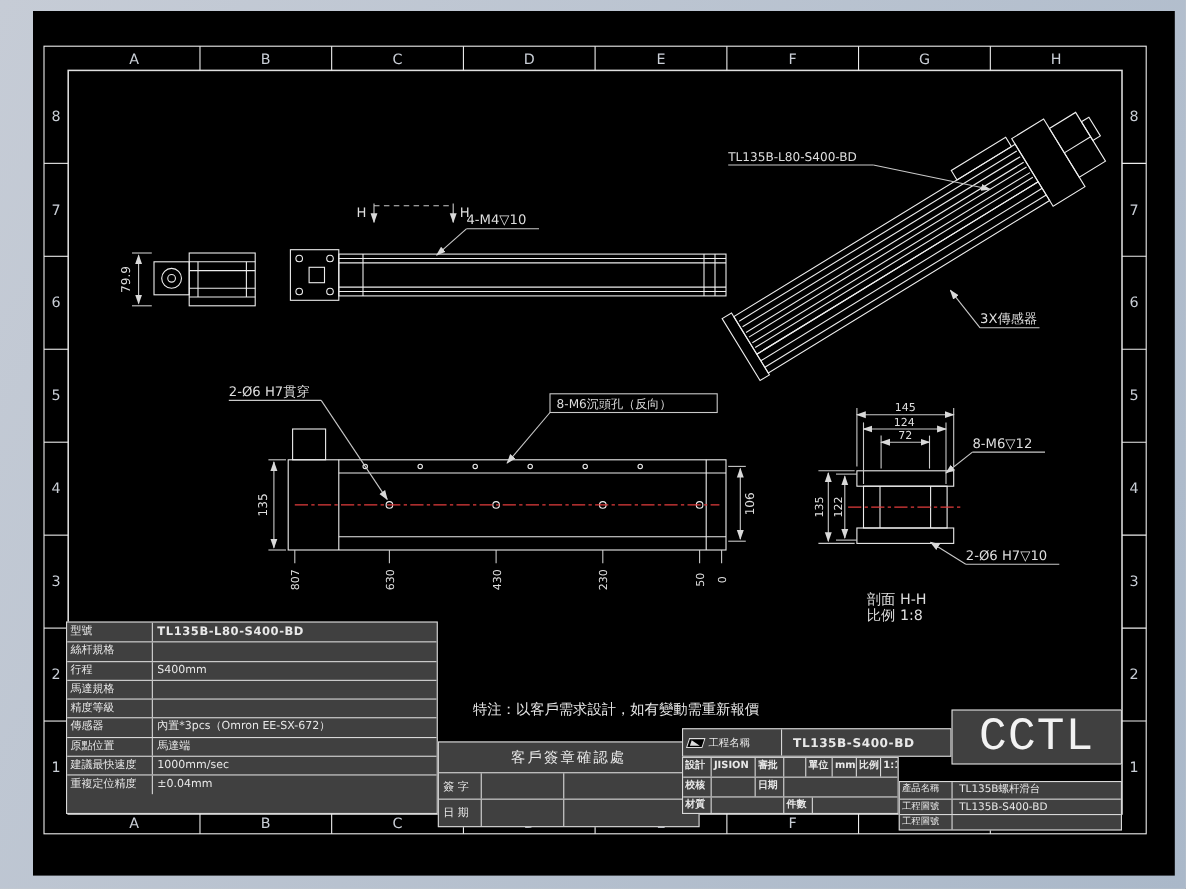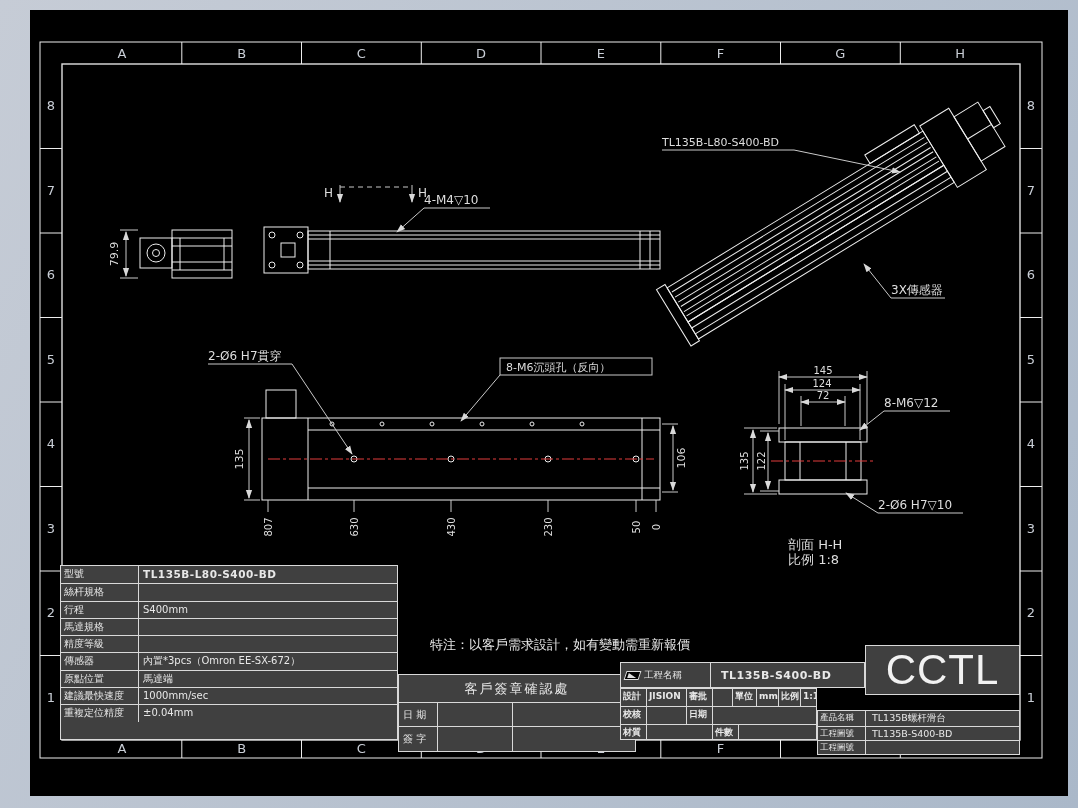--- a/index.html
+++ b/index.html
@@ -52,21 +52,21 @@
   .tc { border-right:1px solid #d9d9d9; font-size:9px; line-height:15px; padding:0 2px; white-space:nowrap; overflow:hidden;font-weight:bold; }
   .tc:last-child { border-right:none; flex:1; }
 
   .product-grid { left:817px; top:710px; width:203px; height:45px; overflow:hidden; }
   .pg-row { display:flex; height:14.6px; border-top:1px solid #d9d9d9; }
   .pg-row:first-child { border-top:none; }
   .pg-label { width:48px; border-right:1px solid #d9d9d9; font-size:8.5px; line-height:13px; padding:0 2px; white-space:nowrap; overflow:hidden; }
   .pg-value { flex:1; font-size:9.5px; line-height:13px; padding:0 6px; white-space:nowrap; overflow:hidden; }
 
   .cctl-box { left:865px; top:645px; width:155px; height:50px; display:flex; align-items:center; justify-content:center; }
-  .cctl-text { font-family:Liberation Sans, sans-serif; font-size:42px; line-height:46px; color:#f2f2f2; letter-spacing:1px;text-align:center; }
+  .cctl-text { font-family:Liberation Mono, monospace; font-size:42px; line-height:46px; color:#f2f2f2; letter-spacing:1px;text-align:center; }
 </style>
 </head>
 <body>
 
 <div class="canvas"></div>
 
 <svg class="overlay" width="1078" height="808" viewBox="0 0 1078 808">
   <defs>
     <marker id="arr" viewBox="0 0 10 10" refX="9" refY="5" markerWidth="9" markerHeight="9" orient="auto-start-reverse">
       <path d="M0,1.5 L10,5 L0,8.5 z" fill="#d9d9d9"></path>
@@ -402,26 +402,26 @@
   </div>
   <div class="spec-row">
     <div class="spec-label">重複定位精度</div>
     <div class="spec-value">±0.04mm</div>
   </div>
 </div>
 
 <div class="panel sign-box">
   <div class="sign-title">客戶簽章確認處</div>
   <div class="sign-row">
-    <div class="sign-c1">日 期</div>
+    <div class="sign-c1">簽 字</div>
     <div class="sign-c2"></div>
     <div class="sign-c3"></div>
   </div>
   <div class="sign-row">
-    <div class="sign-c1">簽 字</div>
+    <div class="sign-c1">日 期</div>
     <div class="sign-c2"></div>
     <div class="sign-c3"></div>
   </div>
 </div>
 
 <div class="panel tb-top">
   <div class="tb-top-c1">
     <span class="tb-mark"></span>
     <span>工程名稱</span>
   </div>

